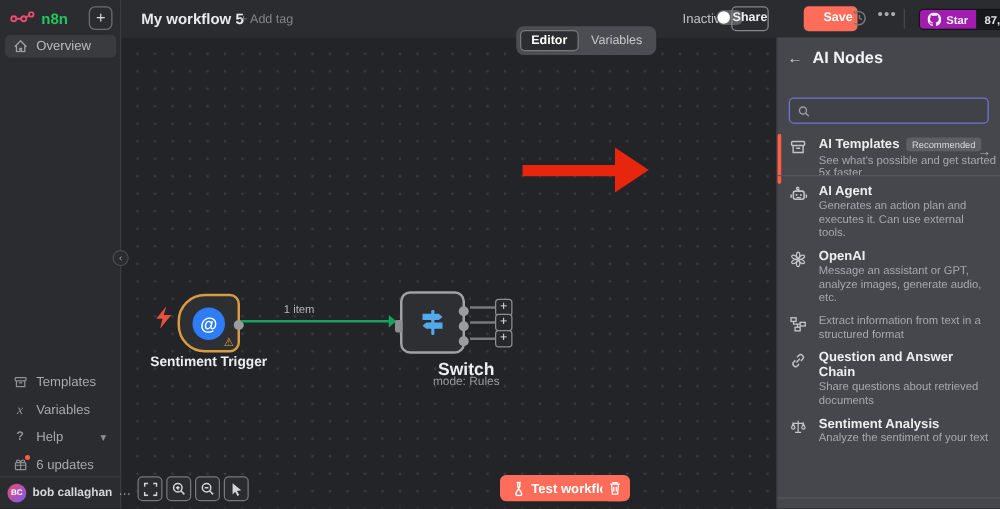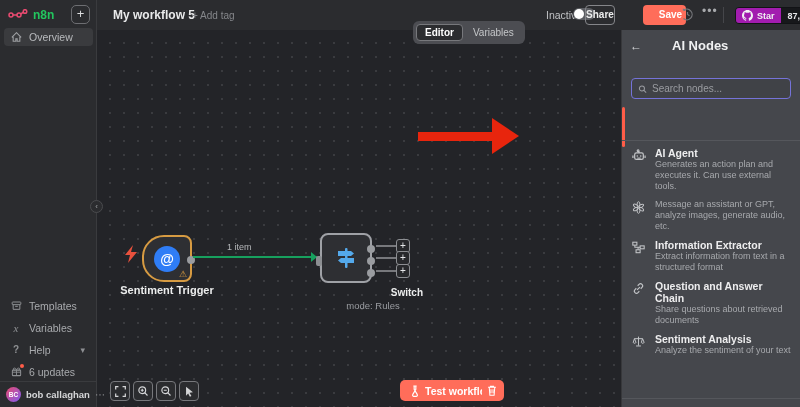--- a/index.html
+++ b/index.html
@@ -61,21 +61,21 @@
   .out-dot { position:absolute; width:8px; height:8px; border-radius:50%; background:#9a9ca0; }
   #trigger-out { right:-5px; top:19px; }
   .bolt { position:absolute; left:27px; top:215px; width:14px; height:18px; }
   .node-label { position:absolute; font-size:11px; font-weight:bold; color:#eceded; text-align:center; white-space:nowrap; }
   #trigger-label { left:0px; top:254px; width:140px; }
   #node-switch { position:absolute; left:223px; top:203px; width:52px; height:50px; background:#2e2f33; border:2px solid #9fa1a6; border-radius:8px; cursor:pointer; }
   .switch-in { position:absolute; left:-6px; top:21px; width:6px; height:10px; background:#8c8e92; border-radius:2px; }
   #switch-out1 { right:-5px; top:10px; }
   #switch-out2 { right:-5px; top:22px; }
   #switch-out3 { right:-5px; top:34px; }
-  #switch-label { left:276px; top:257px; width:100px; position:absolute; font-size:10px; font-weight:bold; color:#eceded; text-align:right; transform:translateX(-50%); }
+  #switch-label { left:276px; top:257px; width:100px; position:absolute; font-size:14px; font-weight:bold; color:#eceded; text-align:center; transform:translateX(-50%); }
   #switch-sub { position:absolute; left:276px; top:270px; width:100px; transform:translateX(-50%); font-size:9.5px; color:#9a9ca1; text-align:center; }
   .conn { position:absolute; left:96px; top:226px; width:124px; height:2px; background:#17a05e; }
   .conn-arrow { position:absolute; left:214px; top:222px; width:0; height:0; border-left:6px solid #17a05e; border-top:5px solid transparent; border-bottom:5px solid transparent; }
   .conn-label { position:absolute; left:130px; top:212px; font-size:9px; color:#b5b7ba; }
   .plus-line { position:absolute; height:1.5px; background:#77787c; width:22px; }
   .plus-box { position:absolute; width:14px; height:14px; border:1.5px solid #8c8e92; border-radius:3px; background:#27282b; color:#e6e7e9; font-size:10px; line-height:11px; text-align:center; cursor:pointer; }
 
   
   .cv-btn { position:absolute; width:20px; height:20px; border:1.5px solid #77787c; border-radius:4px; background:#2b2c2f; color:#d5d6d8; display:flex; align-items:center; justify-content:center; cursor:pointer; }
   #btn-fit { left:13px; top:351px; }
@@ -85,21 +85,21 @@
   #test-btn { position:absolute; left:303px; top:350px; height:21px; padding:0 10px; background:#ff6d5a; border:none; border-radius:5px; color:#fff; font-size:10.5px; font-weight:bold; display:flex; align-items:center; gap:5px; cursor:pointer; }
   #trash-btn { position:absolute; left:385px; top:350px; width:20px; height:21px; background:#ff6d5a; border:none; border-radius:5px; color:#fff; display:flex; align-items:center; justify-content:center; cursor:pointer; }
 
   
   #red-arrow-body { position:absolute; left:418px; top:132px; width:76px; height:9px; background:#e8250d; z-index:8; }
   #red-arrow-head { position:absolute; left:492px; top:118px; width:0; height:0; border-left:27px solid #e8250d; border-top:18px solid transparent; border-bottom:18px solid transparent; z-index:8; }
 
   
   #panel { position:absolute; left:621px; top:30px; width:179px; height:377px; background:#45474c; border-left:1px solid #37383b; z-index:5; }
   .panel-back { position:absolute; left:8px; top:9px; font-size:12px; color:#d5d6d8; cursor:pointer; }
-  .panel-title { position:absolute; left:28px; top:8px; font-size:13px; font-weight:bold; color:#f0f1f2;margin-left:22px; }
+  .panel-title { position:absolute; left:28px; top:8px; font-size:13px; font-weight:bold; color:#f0f1f2; }
   .panel-sub { position:absolute; left:28px; top:26px; width:145px; font-size:9.5px; color:#b4b6b9; line-height:1.2; }
   .search-box { position:absolute; left:9px; top:48px; width:160px; height:21px; border:1px solid #7573d9; border-radius:4px; background:#404247; display:flex; align-items:center; padding:0 6px; gap:5px; }
   .search-box input { flex:1; background:transparent; border:none; outline:none; color:#d5d6d8; font-size:10px; font-family:"Liberation Sans",sans-serif; }
   .search-box input::placeholder { color:#9a9ca1; }
   #scroll-mark { position:absolute; left:0; top:77px; width:3px; height:40px; background:#ff5d48; border-radius:2px; }
   .tpl-row { position:absolute; left:0; top:76px; width:179px; height:34px; cursor:pointer; }
   .tpl-icon { position:absolute; left:10px; top:6px; color:#c3c5c8; }
   .tpl-title-row { position:absolute; left:33px; top:3px; display:flex; align-items:center; gap:5px; }
   .tpl-title { font-size:10.5px; font-weight:bold; color:#ededee; }
   .badge { background:#5d5f65; color:#d7d8da; font-size:7.5px; padding:1px 5px; border-radius:3px; }
@@ -291,25 +291,38 @@
 
   <aside id="panel">
     <span class="panel-back">←</span>
     <div class="panel-title">AI Nodes</div>
 
     <div class="search-box">
       <svg width="10" height="10" viewBox="0 0 16 16">
           <circle cx="7" cy="7" r="4.5" fill="none" stroke="#9a9ca1" stroke-width="1.8"></circle>
           <path d="M10.5 10.5L14.5 14.5" stroke="#9a9ca1" stroke-width="1.8"></path>
         </svg>
-      <input type="text" placeholder="Search nodes..." style="">
     </div>
 
     <div id="scroll-mark"></div>
 
+    <div class="tpl-row">
+      <span class="tpl-icon">
+        <svg width="13" height="12" viewBox="0 0 16 15">
+            <rect x="1.5" y="1.5" width="13" height="4" rx="1" fill="none" stroke="#c3c5c8" stroke-width="1.4"></rect>
+            <path d="M3 5.5v7h10v-7M6 8.2h4" fill="none" stroke="#c3c5c8" stroke-width="1.4"></path>
+          </svg>
+      </span>
+      <div class="tpl-title-row">
+        <span class="tpl-title">AI Templates</span>
+        <span class="badge">Recommended</span>
+      </div>
+      <div class="tpl-desc">See what's possible and get started 5x faster</div>
+      <span class="tpl-arrow">→</span>
+    </div>
     <div class="panel-divider" style="top:110px;"></div>
 
     <div id="items">
       <div class="pitem">
         <span class="picon">
           <svg width="14" height="13" viewBox="0 0 16 15">
               <rect x="3" y="4.5" width="10" height="7.5" rx="2" fill="none" stroke="#c3c5c8" stroke-width="1.4"></rect>
               <path d="M8 4.5V2.2M8 2a1 1 0 110-.1M1 7.5v3M15 7.5v3" stroke="#c3c5c8" stroke-width="1.4" fill="none"></path>
               <circle cx="6" cy="8" r="0.9" fill="#c3c5c8"></circle>
               <circle cx="10" cy="8" r="0.9" fill="#c3c5c8"></circle>
@@ -325,34 +338,34 @@
               <g fill="none" stroke="#c3c5c8" stroke-width="1.2">
                 <ellipse cx="8" cy="4" rx="1.7" ry="3.1"></ellipse>
                 <ellipse cx="8" cy="4" rx="1.7" ry="3.1" transform="rotate(60 8 8)"></ellipse>
                 <ellipse cx="8" cy="4" rx="1.7" ry="3.1" transform="rotate(120 8 8)"></ellipse>
                 <ellipse cx="8" cy="4" rx="1.7" ry="3.1" transform="rotate(180 8 8)"></ellipse>
                 <ellipse cx="8" cy="4" rx="1.7" ry="3.1" transform="rotate(240 8 8)"></ellipse>
                 <ellipse cx="8" cy="4" rx="1.7" ry="3.1" transform="rotate(300 8 8)"></ellipse>
               </g>
             </svg>
         </span>
+        <div class="pi-title">OpenAI</div>
         <div class="pi-desc">Message an assistant or GPT, analyze images, generate audio, etc.</div>
       </div>
       <div class="pitem">
         <span class="picon">
           <svg width="13" height="13" viewBox="0 0 16 16">
               <g fill="none" stroke="#c3c5c8" stroke-width="1.3">
                 <rect x="1" y="1.5" width="5" height="3.6"></rect>
                 <rect x="10" y="6" width="5" height="3.6"></rect>
                 <rect x="5" y="10.8" width="5" height="3.6"></rect>
                 <path d="M3.5 5.1v2.7h6.5M7.5 7.8v3"></path>
               </g>
             </svg>
         </span>
-        <div class="pi-title">Information Extractor</div>
         <div class="pi-desc">Extract information from text in a structured format</div>
       </div>
       <div class="pitem">
         <span class="picon">
           <svg width="13" height="13" viewBox="0 0 16 16">
               <g fill="none" stroke="#c3c5c8" stroke-width="1.4">
                 <path d="M7 4.6l1.6-1.6a2.6 2.6 0 013.7 3.7L10.7 8.3"></path>
                 <path d="M9 11.4l-1.6 1.6a2.6 2.6 0 01-3.7-3.7l1.6-1.6"></path>
                 <path d="M6.2 9.8l3.6-3.6"></path>
               </g>

